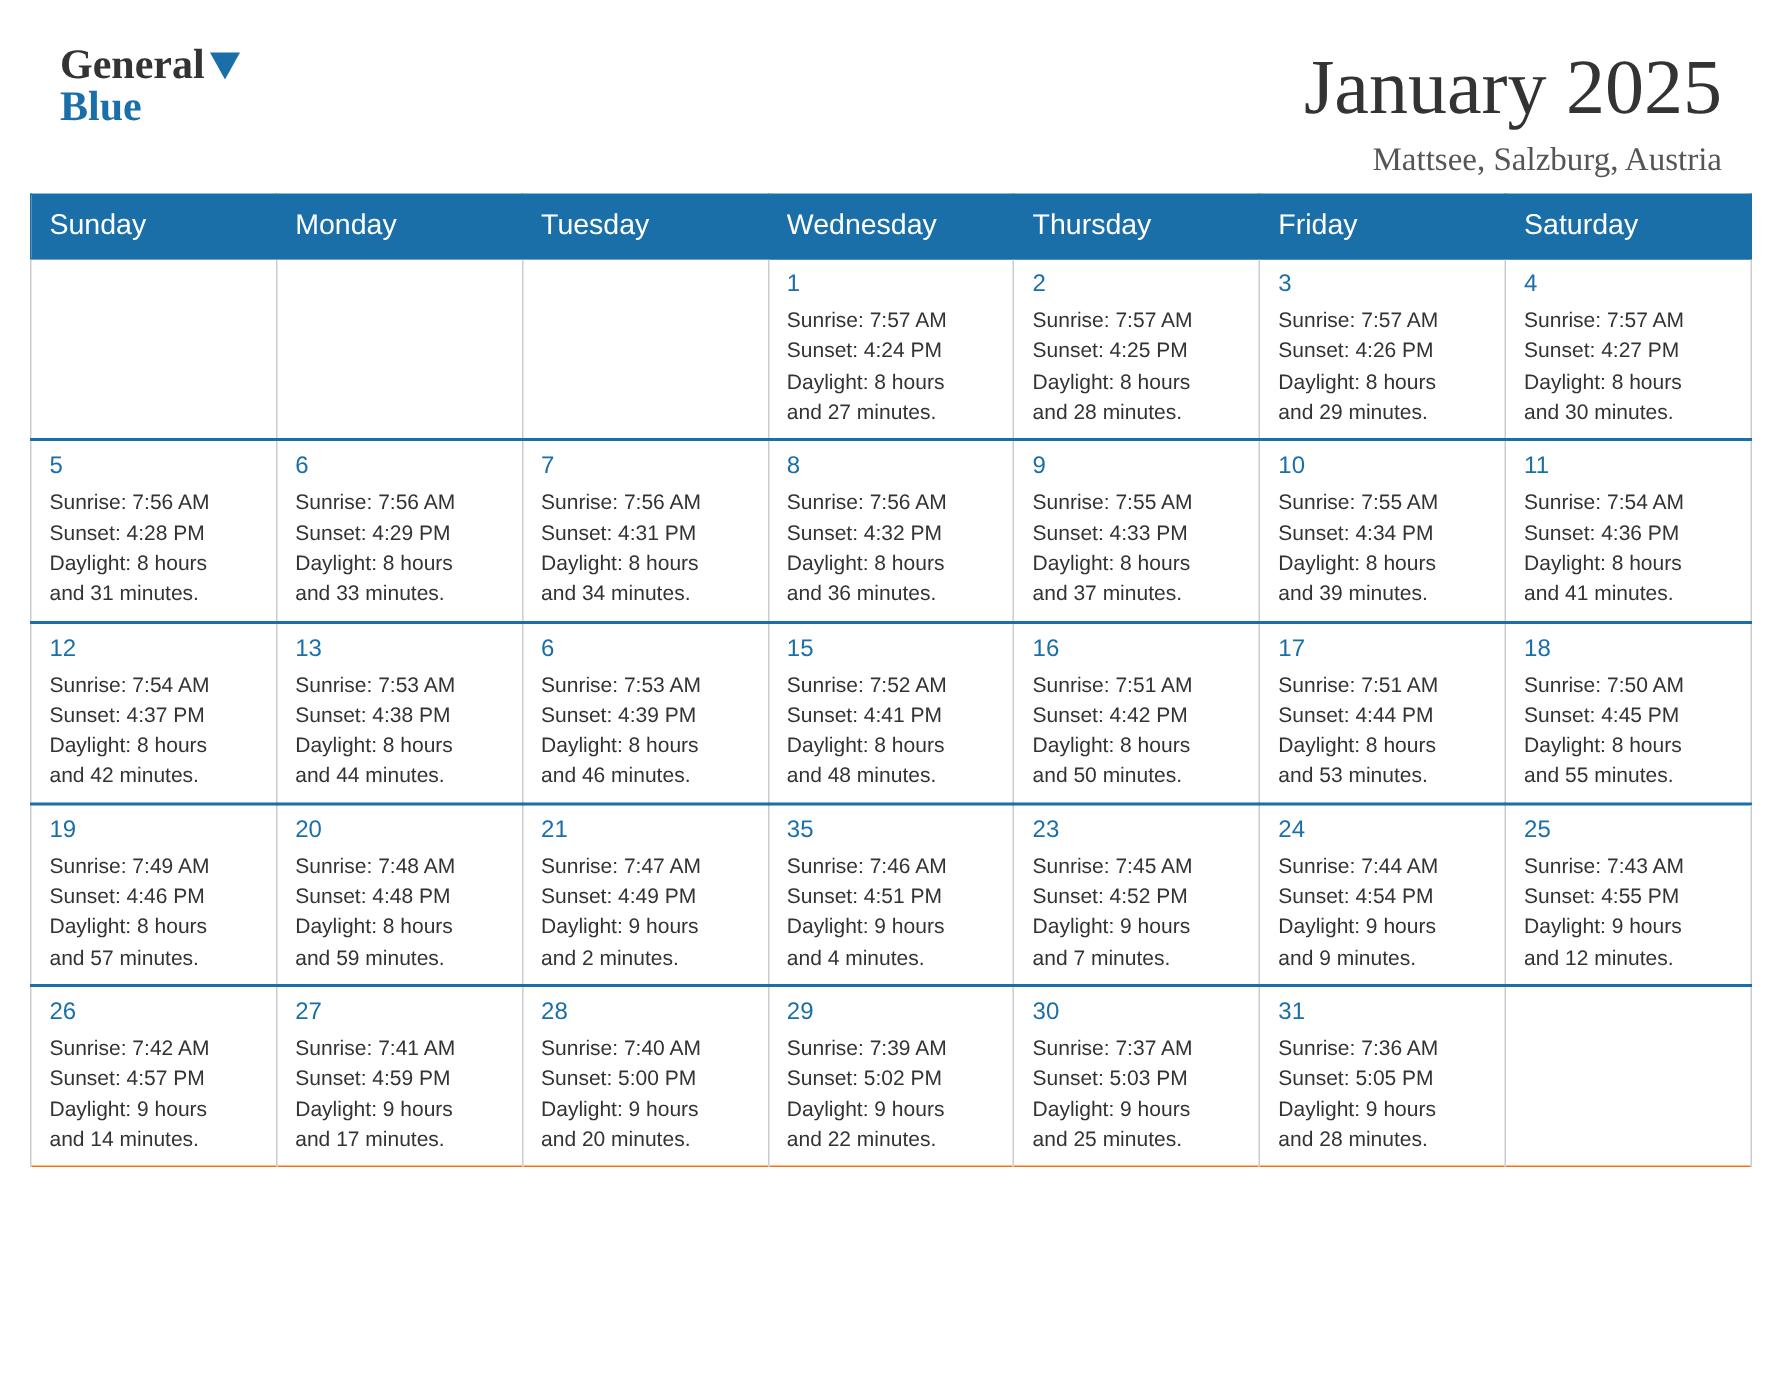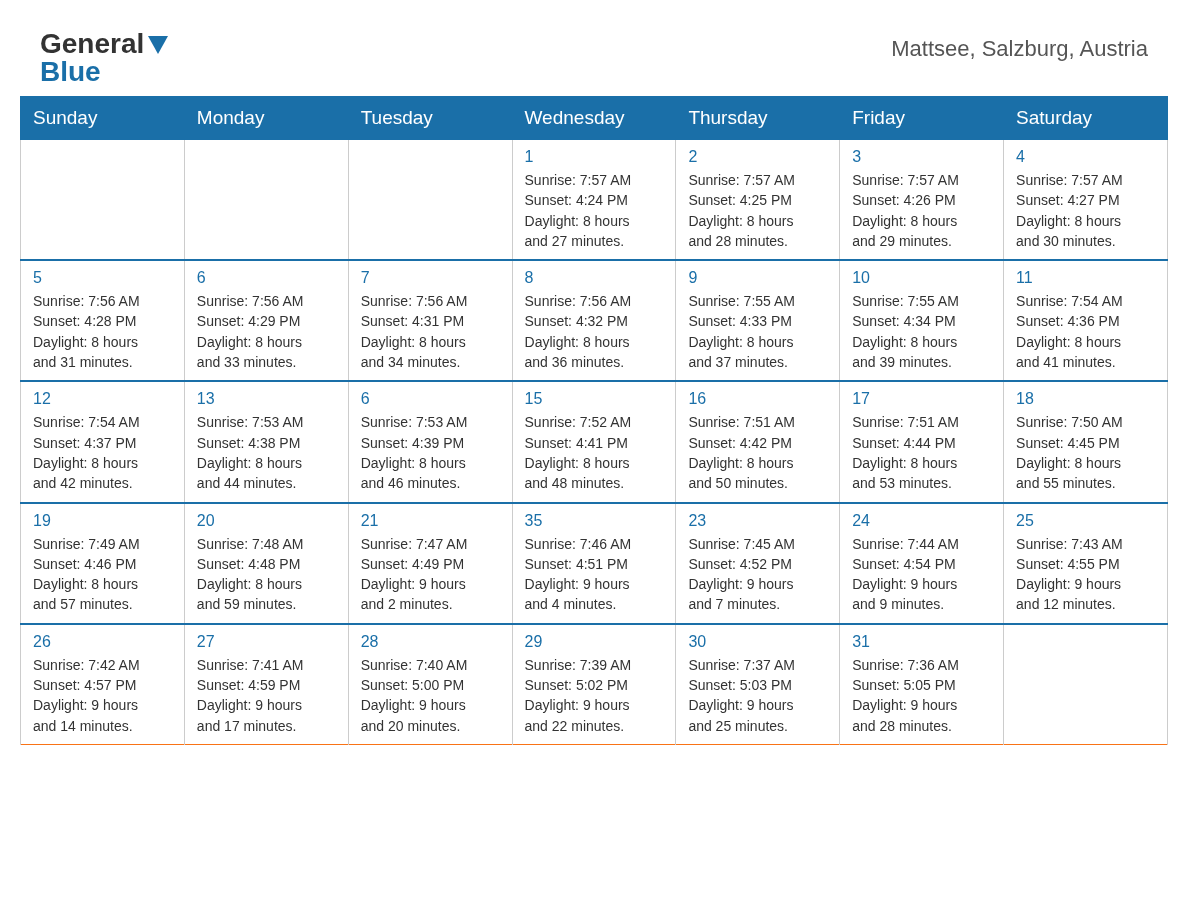--- a/index.html
+++ b/index.html
@@ -9,20 +9,21 @@
       color: #333;
       width: 1188px;
       min-height: 918px;
     }
 
     .header {
       display: flex;
       justify-content: space-between;
       align-items: flex-start;
       padding: 30px 40px 10px 40px;
+      font-family: Liberation Serif, serif;
     }
 
     .logo {
       display: flex;
       flex-direction: column;
       align-items: flex-start;
     }
 
     .logo-general {
       font-size: 28px;
@@ -136,20 +137,21 @@
 <body>
 
 <div class="header">
   <div class="logo">
     <div>
       <span class="logo-general">General</span><span class="logo-triangle"></span>
     </div>
     <div class="logo-blue">Blue</div>
   </div>
   <div class="title-section">
+    <div class="calendar-title">January 2025</div>
     <div class="calendar-subtitle">Mattsee, Salzburg, Austria</div>
   </div>
 </div>
 
 <div class="calendar-container">
   <table>
     <thead>
       <tr>
       <th>Sunday</th>
           <th>Monday</th>

